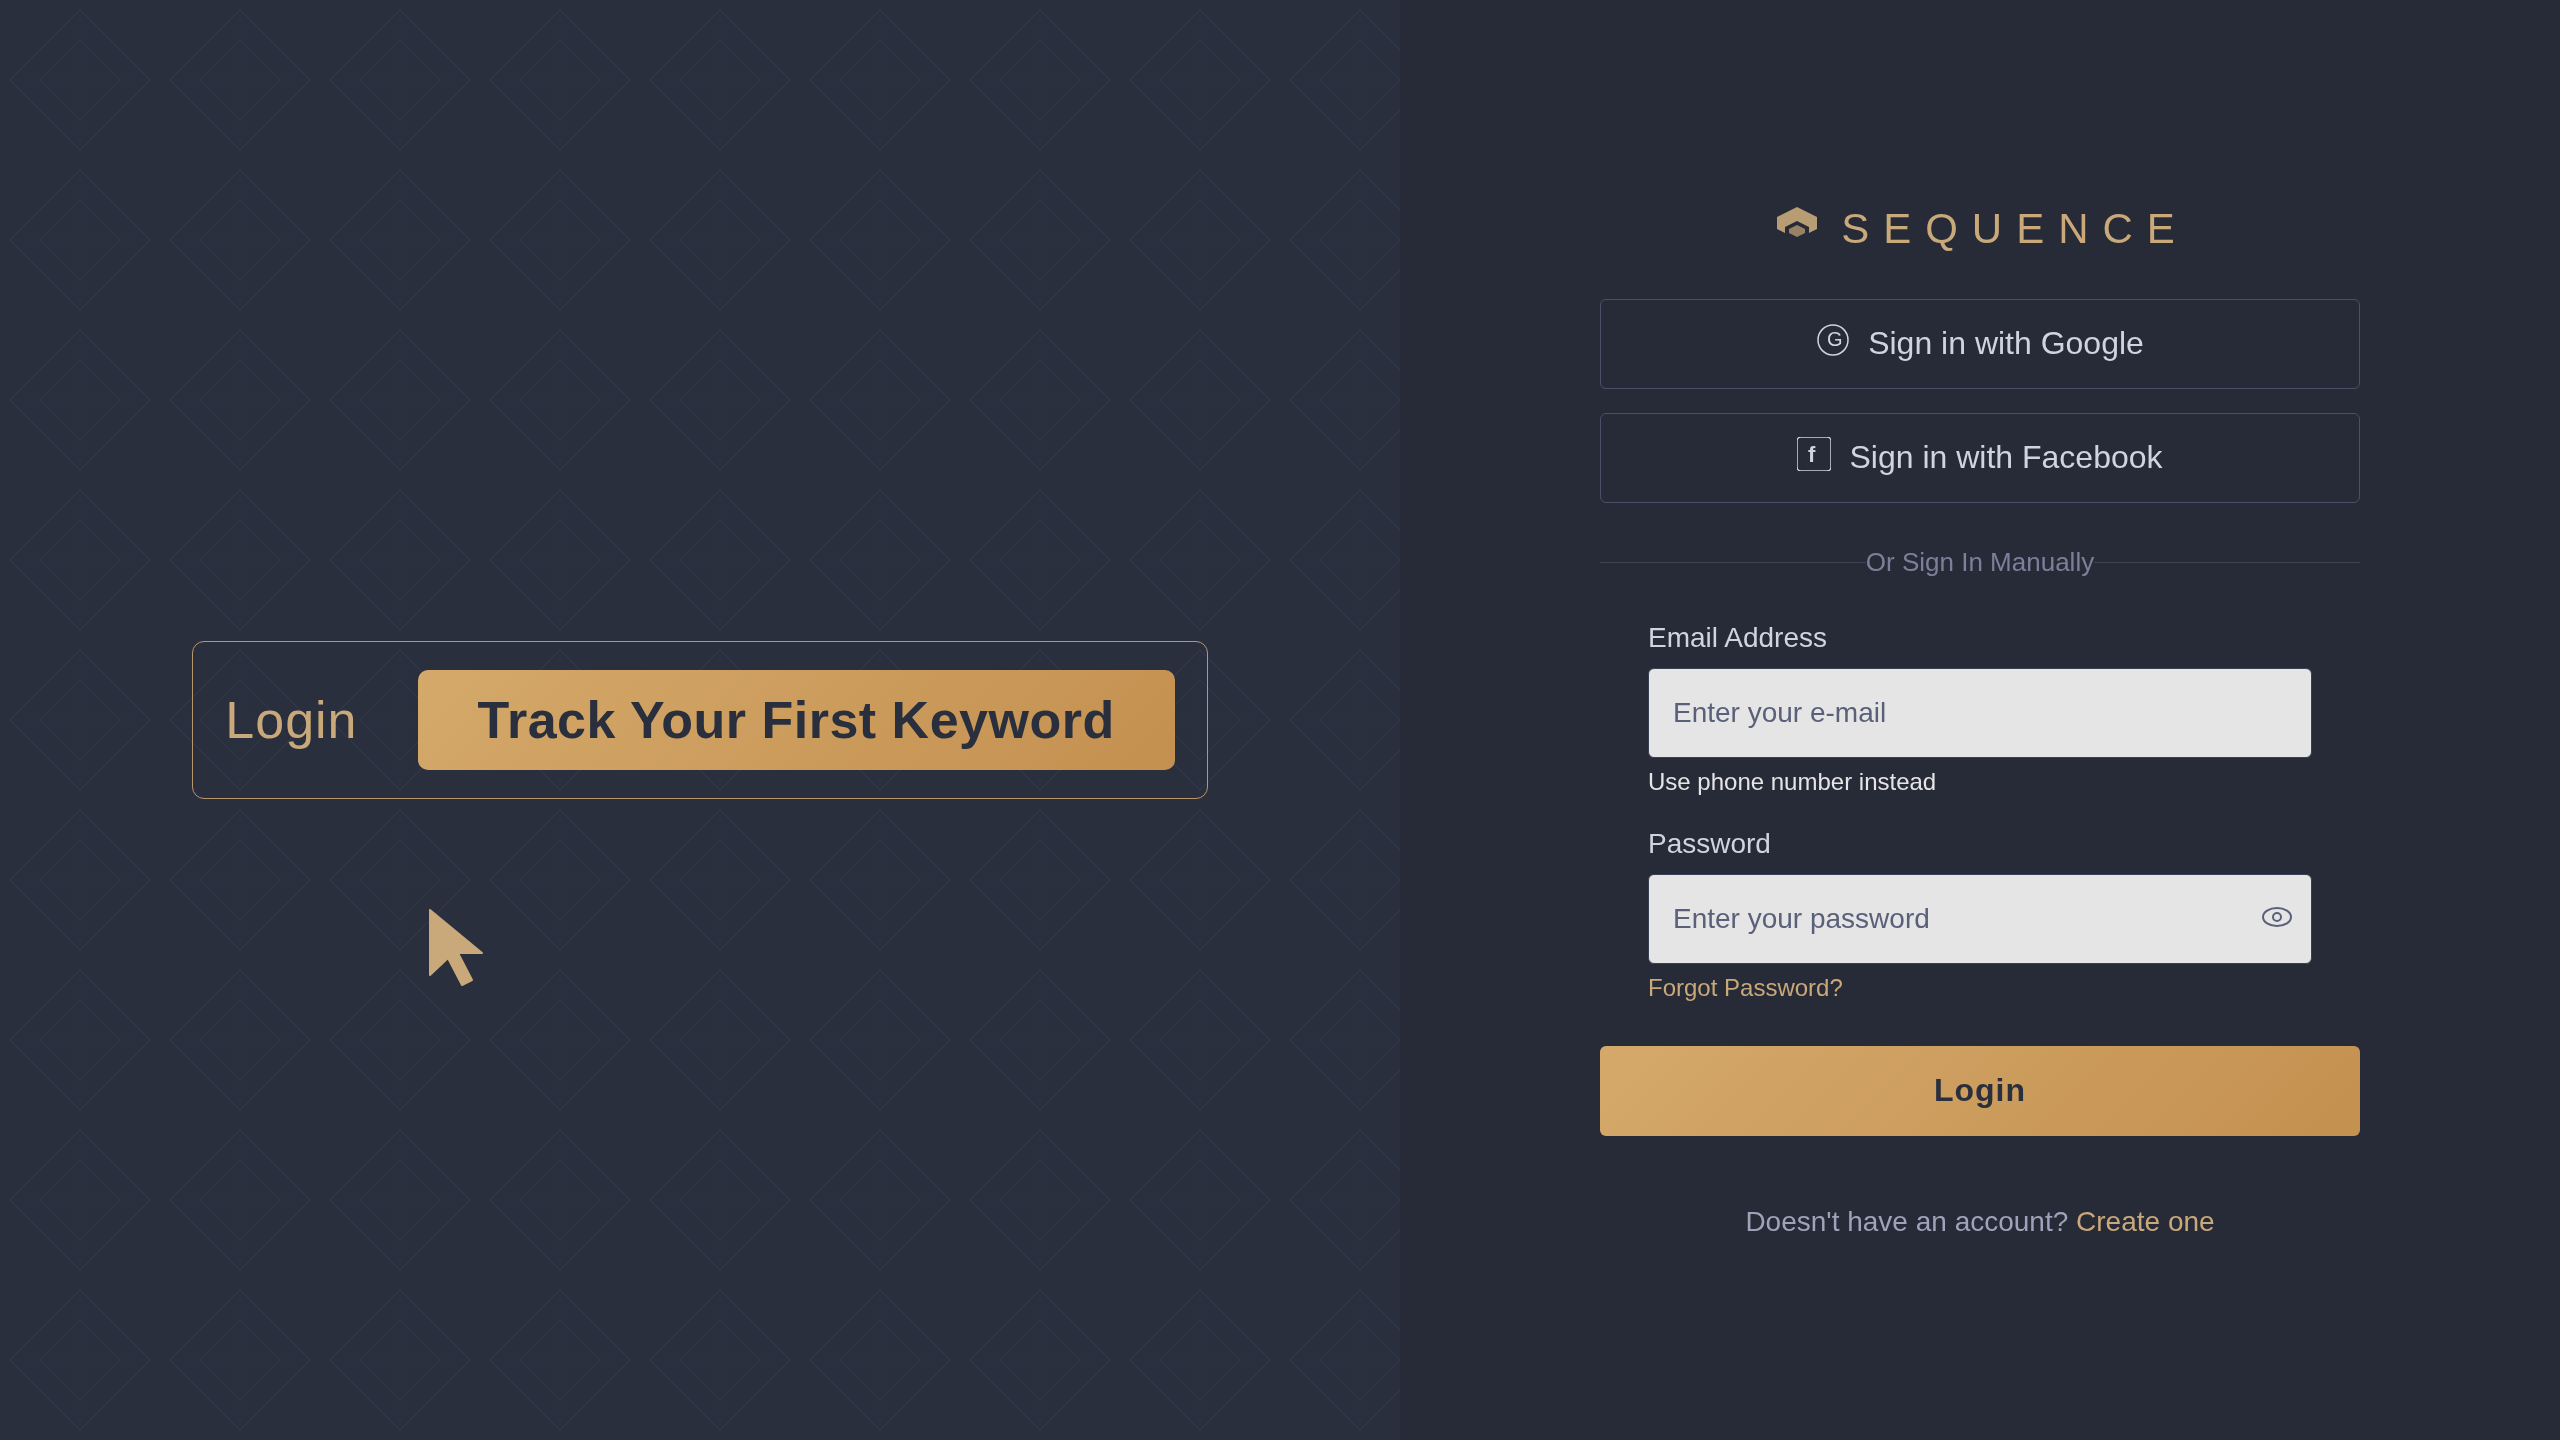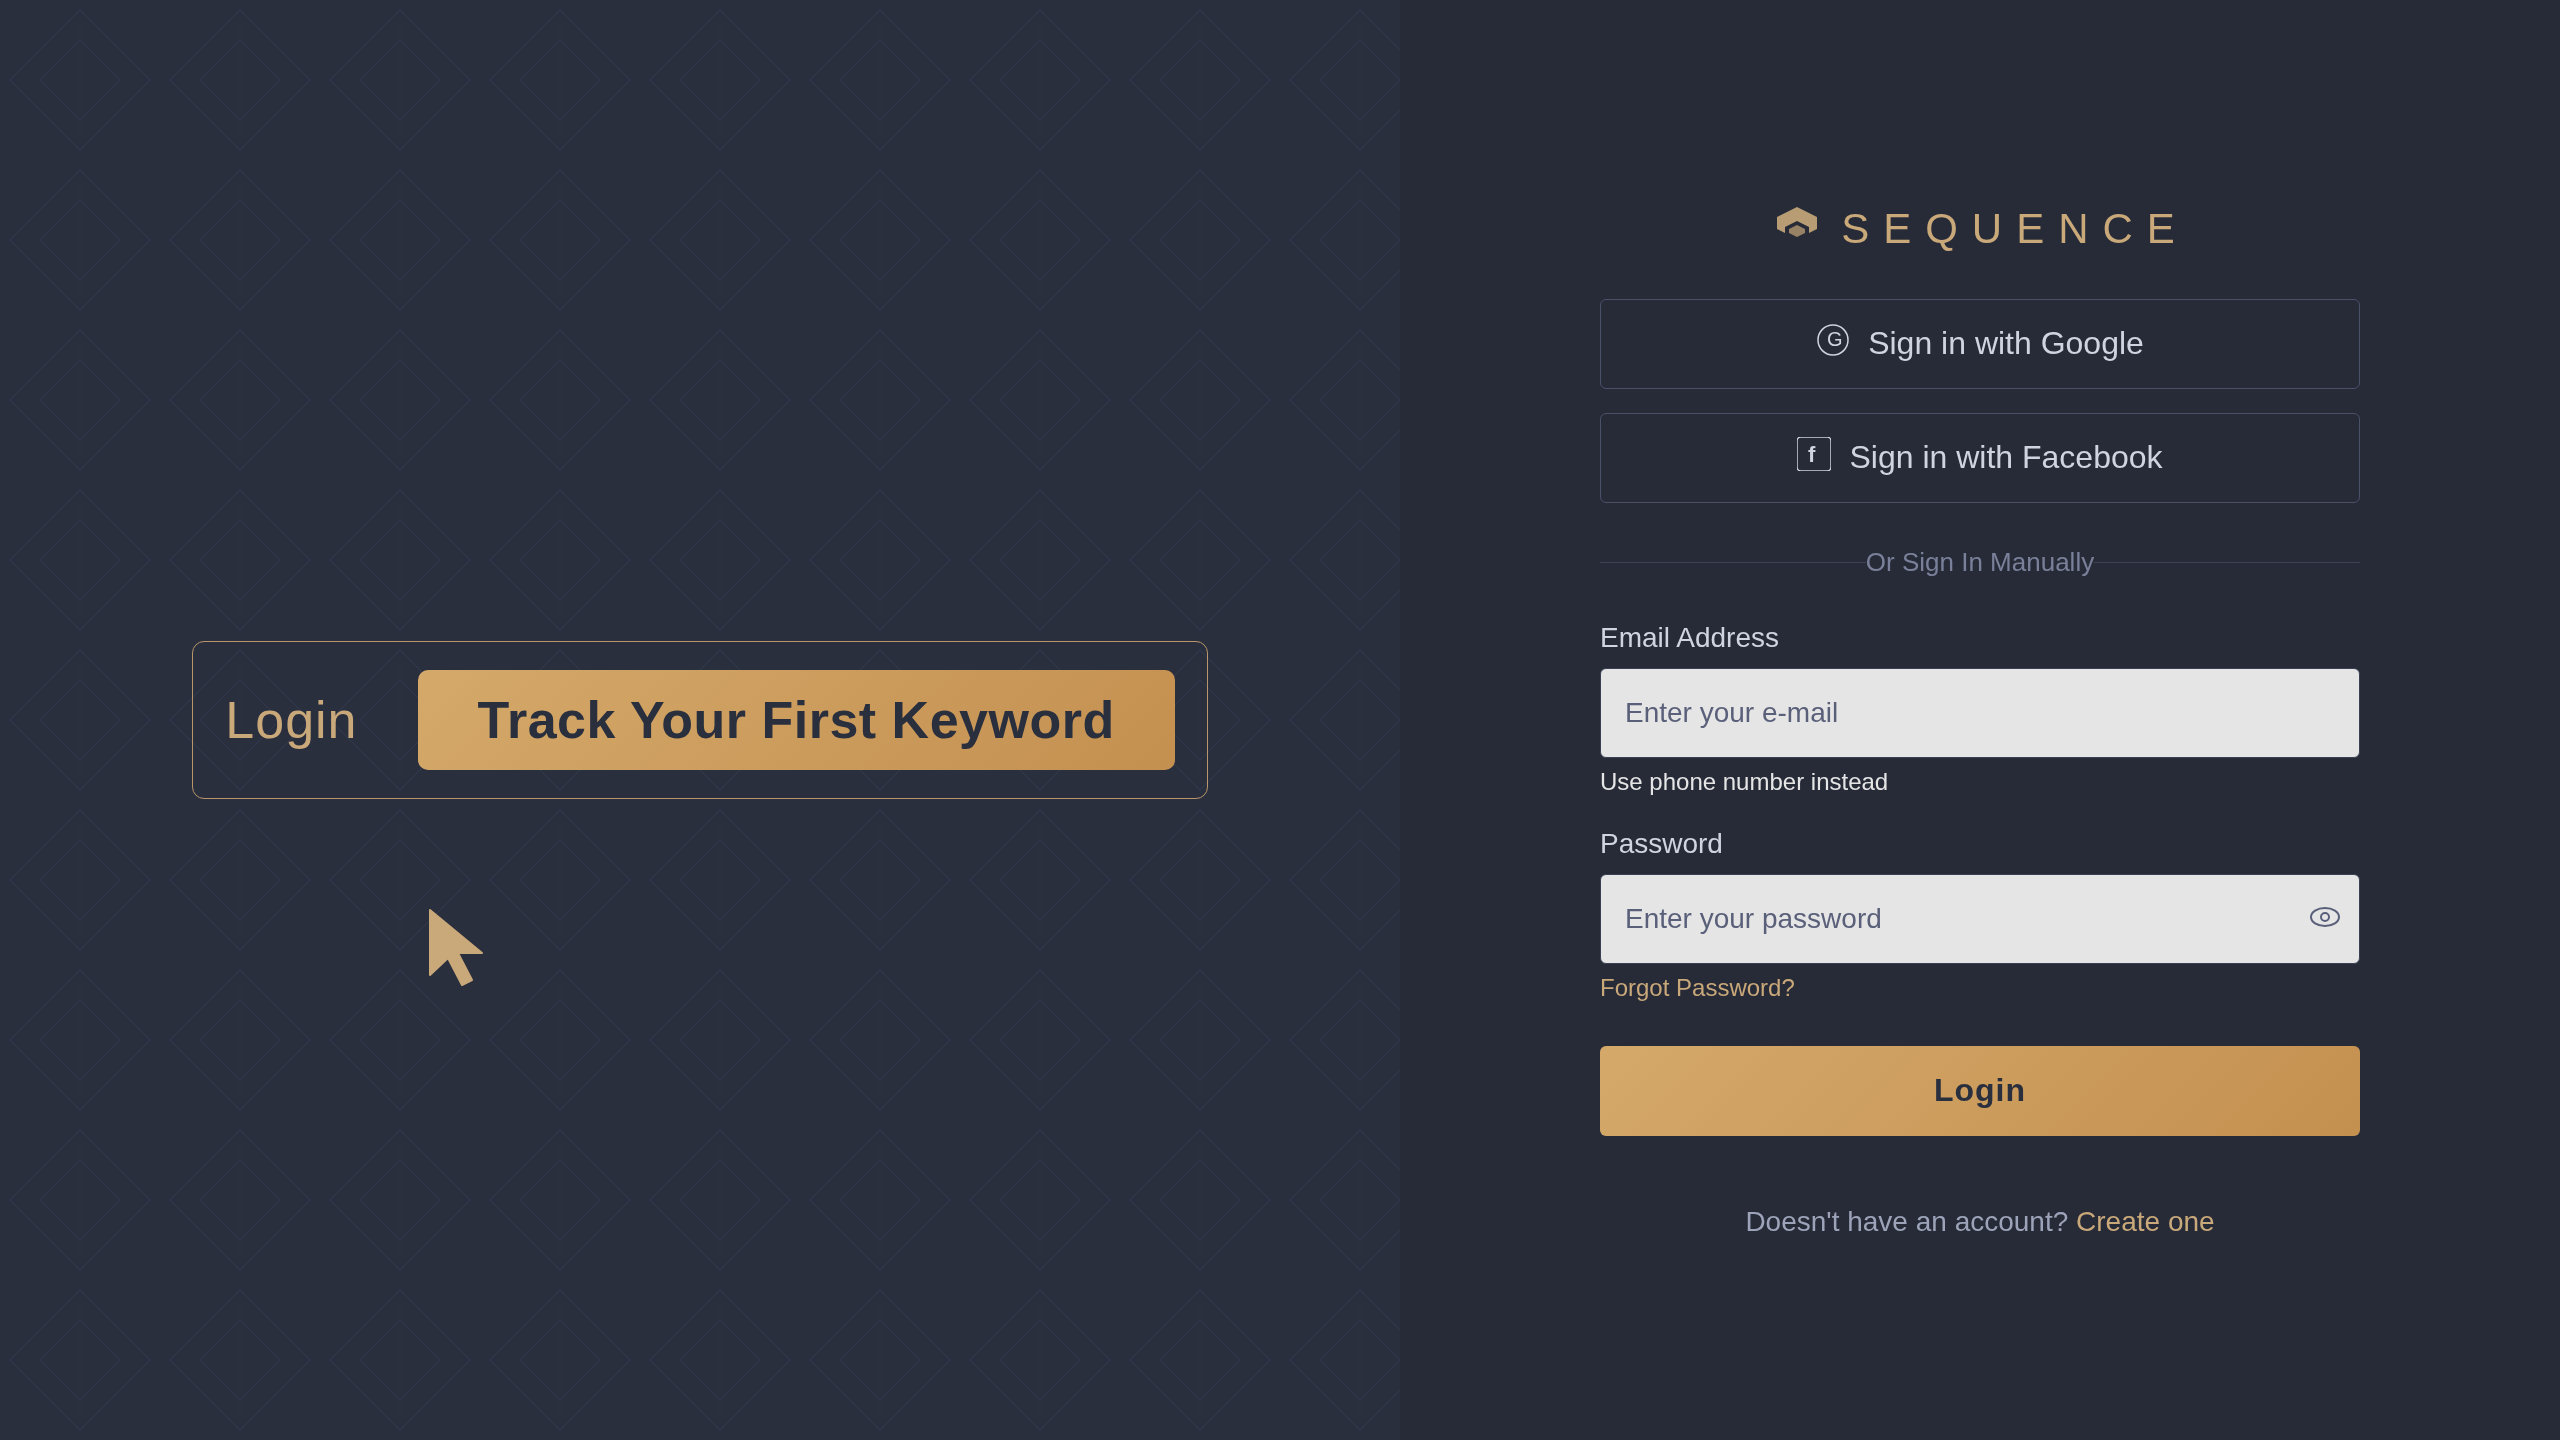--- a/index.html
+++ b/index.html
@@ -143,21 +143,21 @@
     }
 
     .divider-text {
       color: #7a8099;
       font-size: 26px;
       white-space: nowrap;
     }
 
     
     .field-group {
-      width: 760px;
+      width: 664px;
       margin-bottom: 32px;
     }
 
     .field-label {
       display: block;
       color: #d0d4e0;
       font-size: 28px;
       font-weight: 500;
       margin-bottom: 14px;
     }

